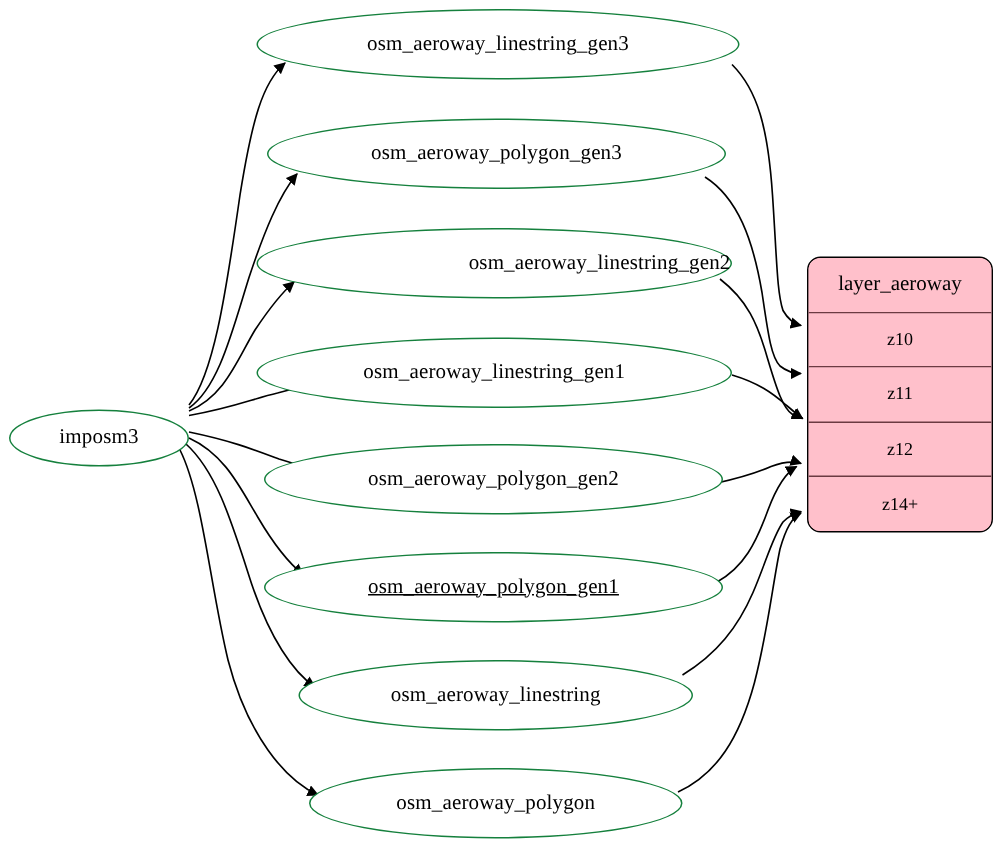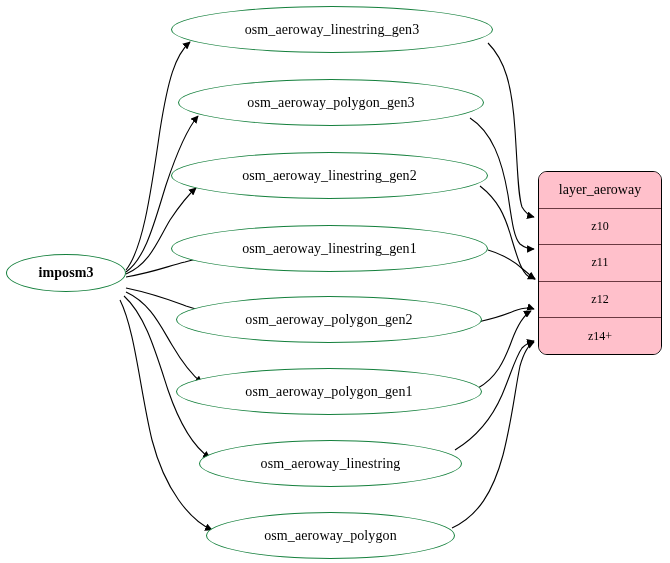--- a/index.html
+++ b/index.html
@@ -79,41 +79,41 @@
         <path d="M470,118 C492,132 502,160 508,195 C512,222 514,238 520,244 C525,248 530,249 534,249" marker-end="url(#arrow)"></path>
         <path d="M480,186 C498,200 505,215 512,240 C518,260 522,272 528,276 C531,278 533,278 535,279" marker-end="url(#arrow)"></path>
         <path d="M488,250 C505,255 515,262 524,270 C529,274 532,277 535,279" marker-end="url(#arrow)"></path>
         <path d="M478,322 C496,318 505,315 514,311 C522,308 528,307 534,309" marker-end="url(#arrow)"></path>
         <path d="M478,388 C496,378 504,362 512,340 C518,324 524,315 531,311" marker-end="url(#arrow)"></path>
         <path d="M455,450 C478,436 492,418 502,395 C511,374 515,358 522,348 C526,344 530,342 534,341" marker-end="url(#arrow)"></path>
         <path d="M452,528 C478,516 493,492 503,455 C512,420 515,390 520,366 C524,352 528,345 534,342" marker-end="url(#arrow)"></path>
       </g>
   </svg>
 
-  <div class="node-ellipse" id="source-node" style="left: 6px; top: 254px; width: 120px; height: 38px; font-weight: bold;">
+  <div class="node-ellipse" id="source-node" style="left: 6px; top: 273px; width: 120px; height: 38px;">
     <span class="lbl">imposm3</span>
   </div>
 
   <div id="table-node-layer">
       <div class="node-ellipse" style="left: 171px; top: 6px; width: 322px; height: 47px;">
         <span class="lbl">osm_aeroway_linestring_gen3</span>
       </div>
       <div class="node-ellipse" style="left: 178px; top: 79px; width: 306px; height: 47px;">
         <span class="lbl">osm_aeroway_polygon_gen3</span>
       </div>
-      <div class="node-ellipse" style="left: 171px; top: 152px; width: 317px; height: 47px;">
+      <div class="node-ellipse" style="left: 171px; top: 152px; width: 317px; height: 47px; justify-content: flex-end;">
         <span class="lbl">osm_aeroway_linestring_gen2</span>
       </div>
       <div class="node-ellipse" style="left: 171px; top: 225px; width: 317px; height: 47px;">
         <span class="lbl">osm_aeroway_linestring_gen1</span>
       </div>
       <div class="node-ellipse" style="left: 176px; top: 296px; width: 306px; height: 47px;">
         <span class="lbl">osm_aeroway_polygon_gen2</span>
       </div>
-      <div class="node-ellipse" style="left: 176px; top: 368px; width: 306px; height: 47px;">
+      <div class="node-ellipse" style="left: 176px; top: 368px; width: 306px; height: 47px; text-decoration: underline;">
         <span class="lbl">osm_aeroway_polygon_gen1</span>
       </div>
       <div class="node-ellipse" style="left: 199px; top: 440px; width: 263px; height: 47px;">
         <span class="lbl">osm_aeroway_linestring</span>
       </div>
       <div class="node-ellipse" style="left: 206px; top: 512px; width: 249px; height: 47px;">
         <span class="lbl">osm_aeroway_polygon</span>
       </div>
     </div>
 

